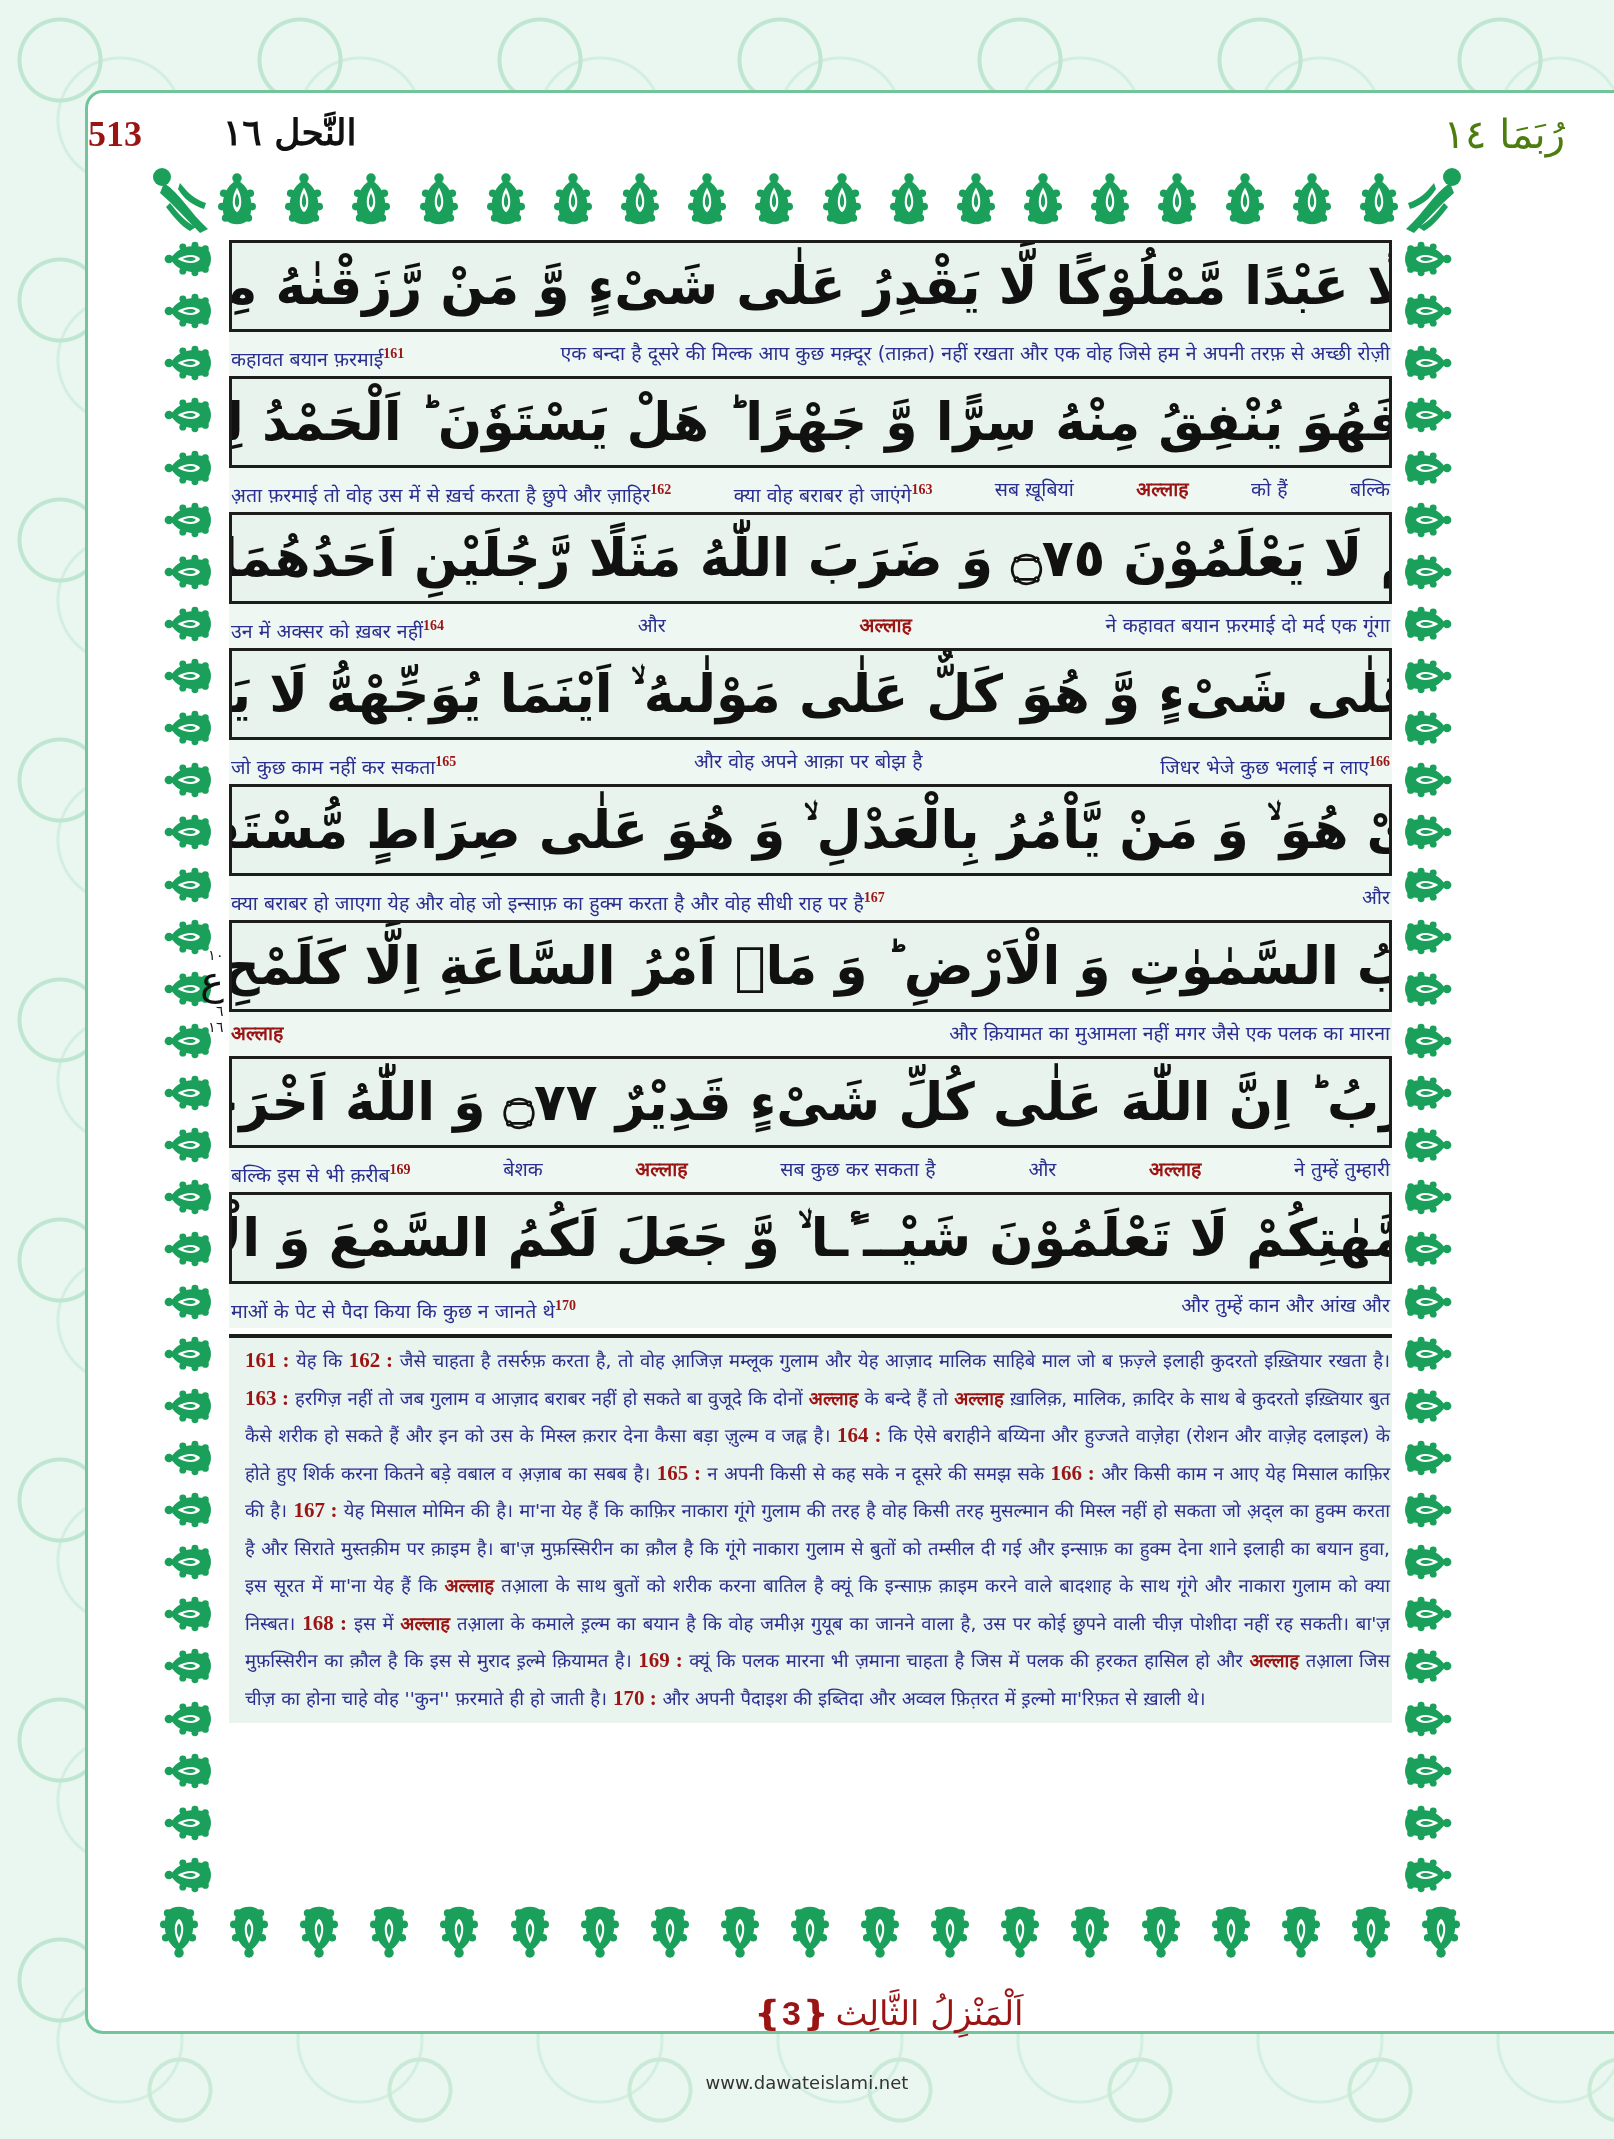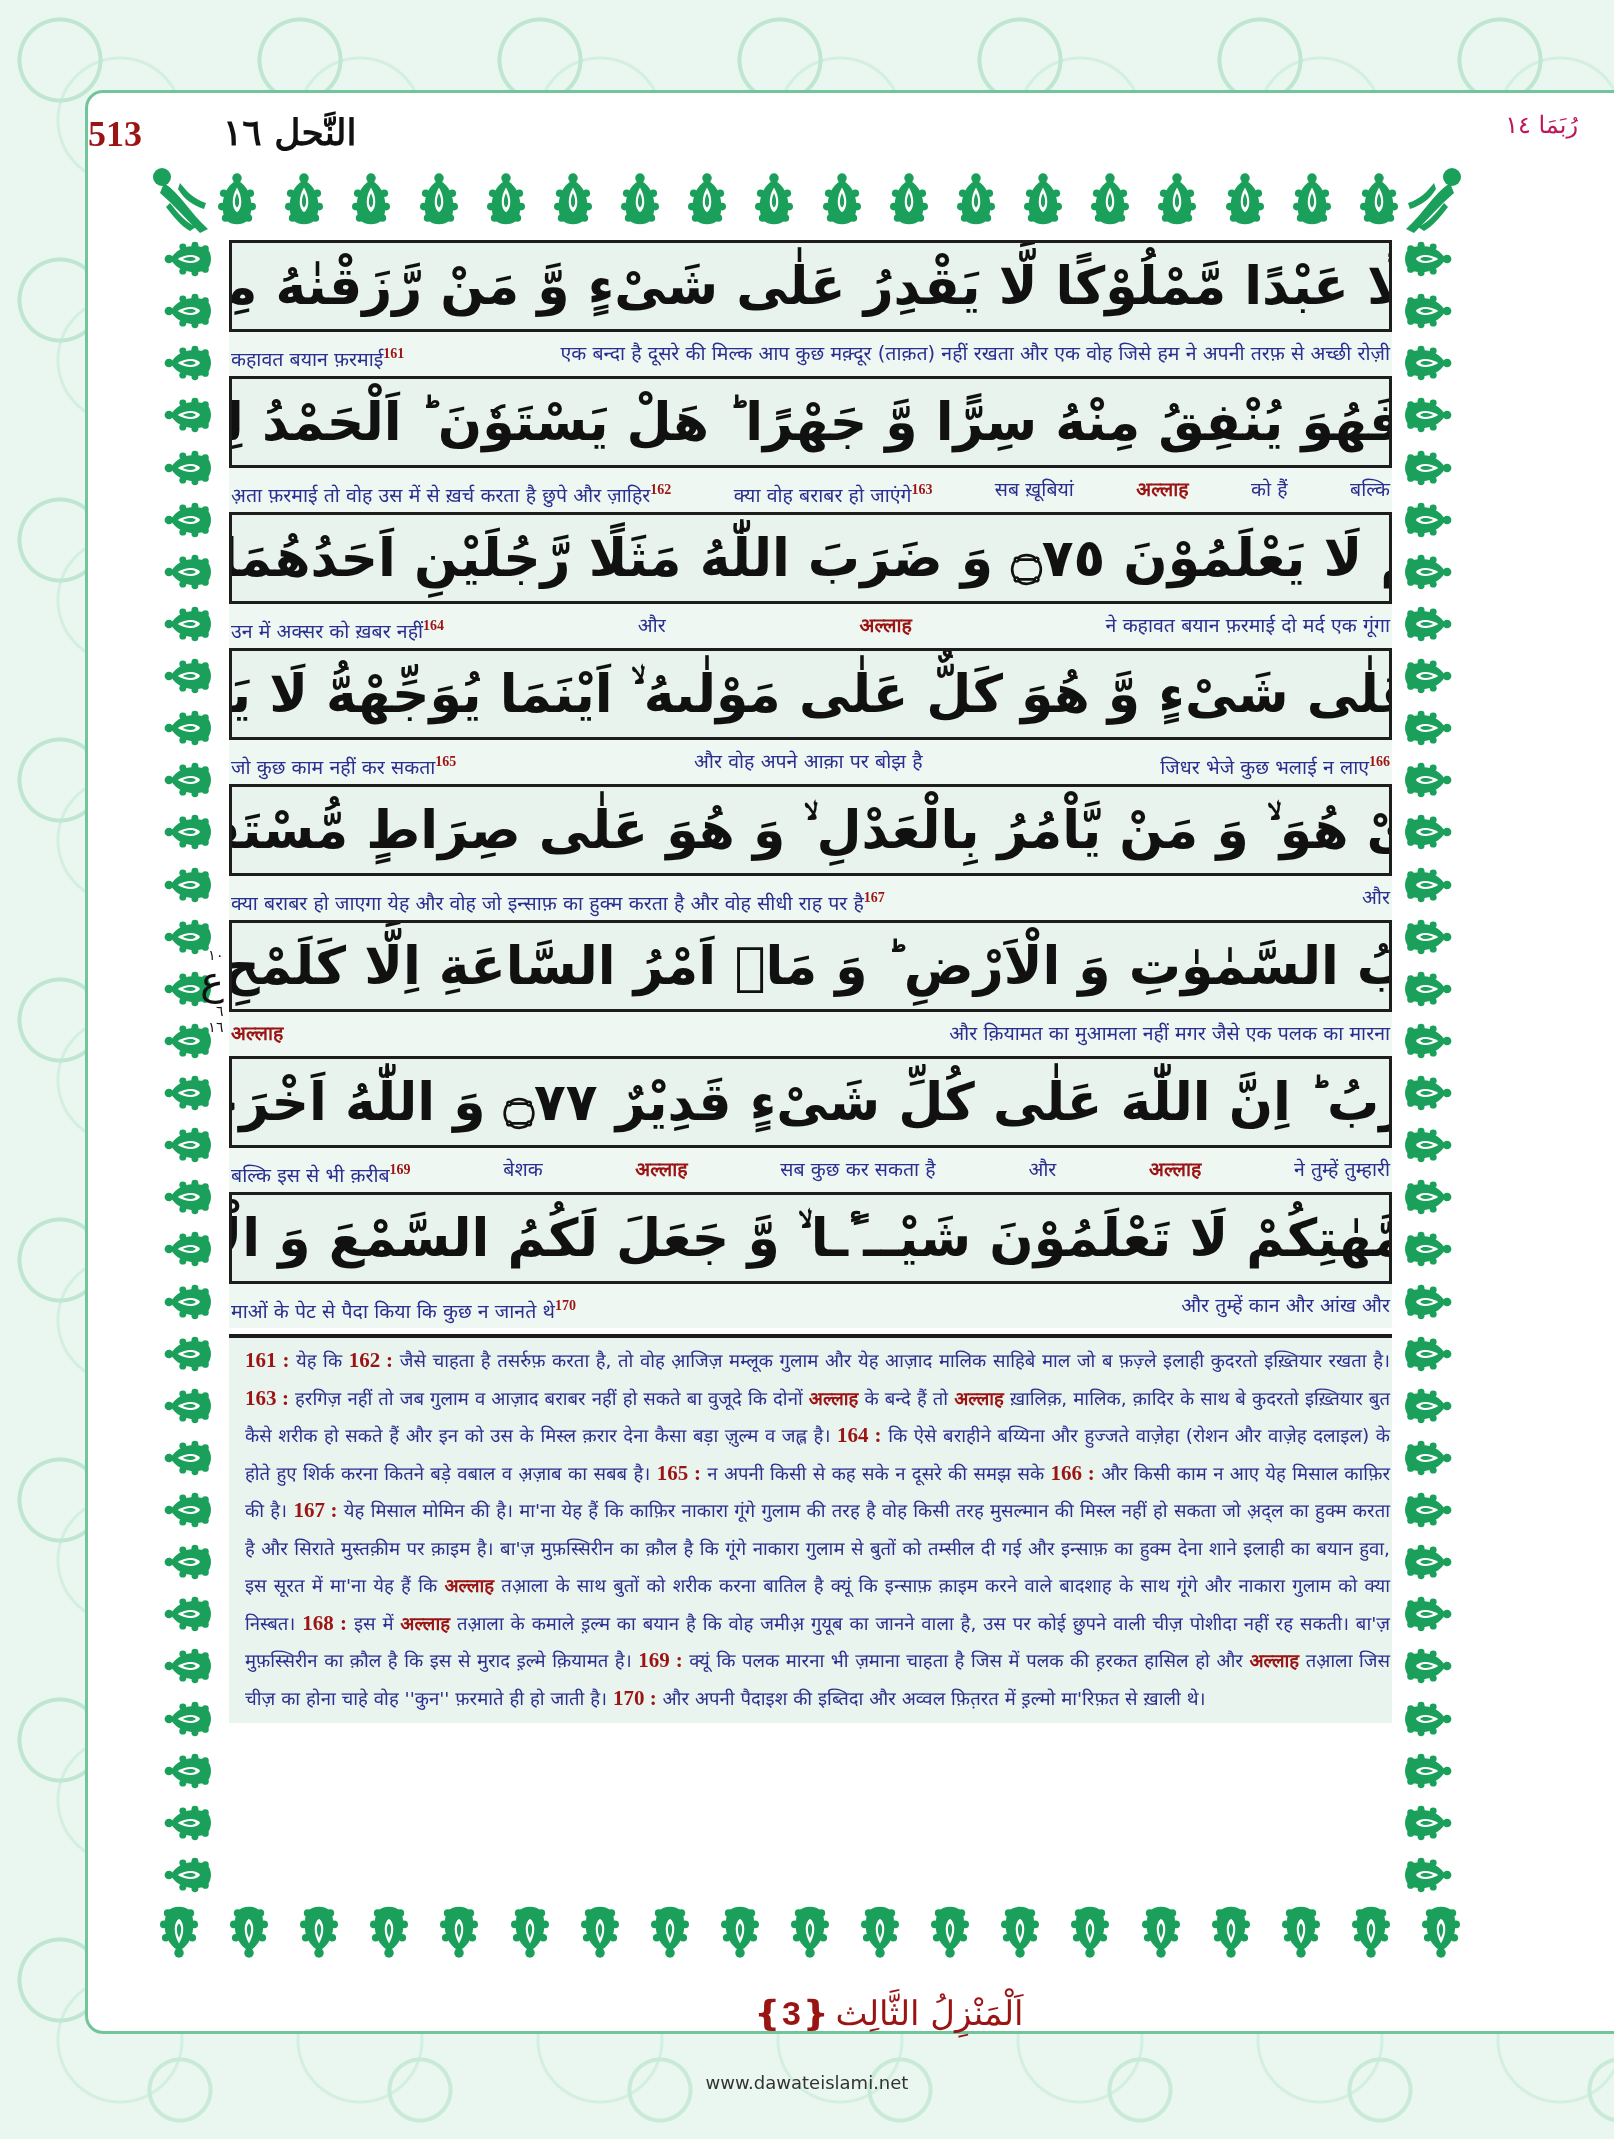--- a/index.html
+++ b/index.html
@@ -18,21 +18,21 @@
       #eaf7f0;
   }
   .page-card{
     position:absolute;left:85px;top:90px;width:1601px;height:1944px;
     background:#ffffff;border:3px solid #72c49b;border-radius:18px;
     box-sizing:border-box;
   }
   .header{position:absolute;left:0;right:0;top:18px;height:60px;}
   .hdr-left{position:absolute;left:135px;top:0;font-family:"DejaVu Serif",serif;font-size:36px;color:#111;direction:rtl;font-weight:bold;}
   .hdr-center{position:absolute;left:0;right:0;top:2px;font-family:Liberation Serif, serif;font-weight:bold;font-size:36px;color:#9b1414;}
-  .hdr-right{position:absolute;right:105px;top:0;font-family:"DejaVu Serif",serif;font-size:24px;color:#be185d;direction:rtl;}
+  .hdr-right{position:absolute;right:118px;top:0;font-family:"DejaVu Serif",serif;font-size:40px;color:#4d7c0f;direction:rtl;}
 
   
   .orn-row{position:absolute;display:flex;justify-content:space-between;align-items:center;}
   .orn{width:38px;height:58px;position:relative;}
   .orn svg{width:100%;height:100%;}
   .orn-col{position:absolute;display:flex;flex-direction:column;justify-content:space-between;align-items:center;}
   .orn-col .orn{width:56px;height:52px;}
   .corner{position:absolute;width:64px;height:72px;}
 
   .content{position:absolute;left:141px;top:147px;width:1163px;}

